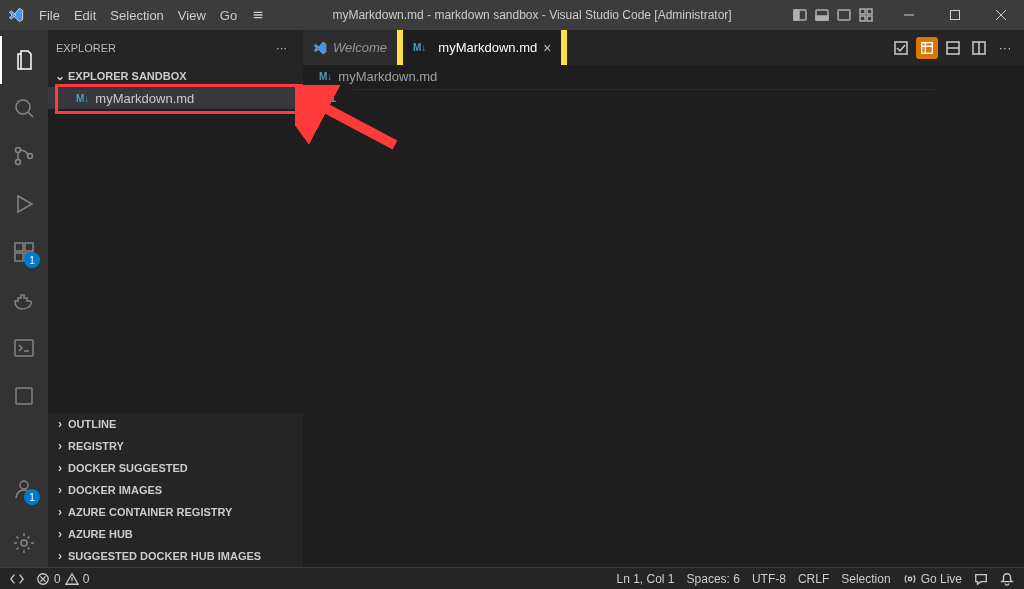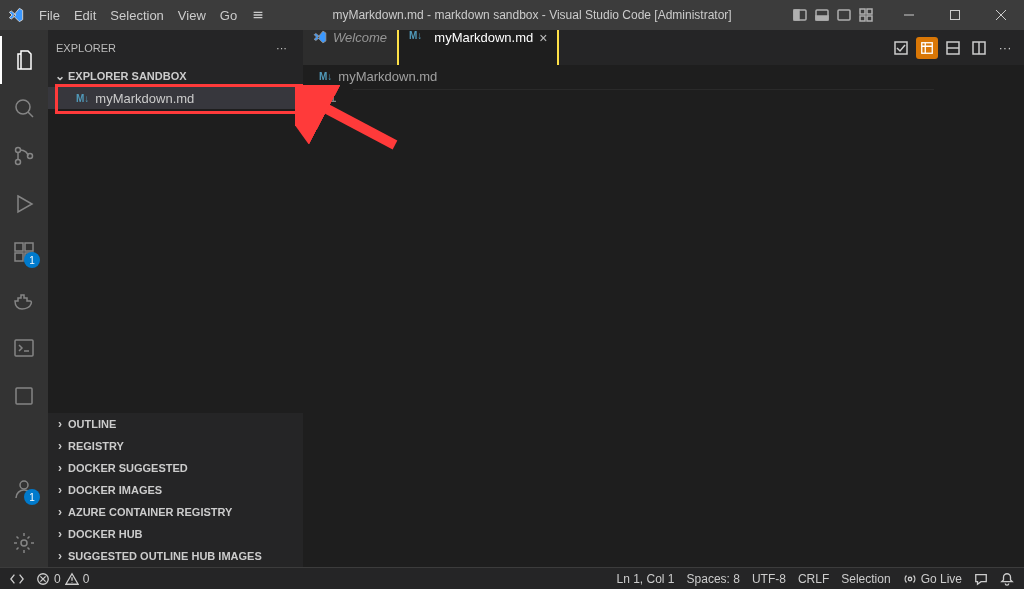--- a/index.html
+++ b/index.html
@@ -167,25 +167,25 @@
       background: #1e1e1e;
     }
     .tabs-bar {
       height: 35px;
       background: #252526;
       display: flex;
       align-items: stretch;
     }
     .tab {
       display: flex;
-      align-items: flex-start;
+      align-items: center;
       padding: 0 10px;
       background: #2d2d2d;
       color: #969696;
-      border-right: 2px solid #fde047;
+      border-right: 6px solid #fde047;
       font-size: 13px;
       cursor: pointer;
       gap: 6px;
       font-style: italic;
     }
     .tab.active {
       background: #1e1e1e;
       color: #ffffff;
       font-style: normal;
     }
@@ -421,25 +421,25 @@
       <div class="section-header" data-name="panel-docker-images">
           <span class="chev" data-name="chevron-right-icon">›</span>
           <span data-name="panel-label">DOCKER IMAGES</span>
         </div>
       <div class="section-header" data-name="panel-azure-registry">
           <span class="chev" data-name="chevron-right-icon">›</span>
           <span data-name="panel-label">AZURE CONTAINER REGISTRY</span>
         </div>
       <div class="section-header" data-name="panel-docker-hub">
           <span class="chev" data-name="chevron-right-icon">›</span>
-          <span data-name="panel-label">DOCKER HUB</span>
+          <span data-name="panel-label">AZURE HUB</span>
         </div>
       <div class="section-header" data-name="panel-suggested-docker-hub">
           <span class="chev" data-name="chevron-right-icon">›</span>
-          <span data-name="panel-label">SUGGESTED OUTLINE HUB IMAGES</span>
+          <span data-name="panel-label">SUGGESTED DOCKER HUB IMAGES</span>
         </div>
     </div>
   </div>
 
   <div class="editor-area" data-name="editor-area">
     <div class="tabs-bar" data-name="tabs-bar">
       <div class="tab" data-name="tab-welcome">
         <span data-name="vscode-tab-icon">
             <svg width="14" height="14" viewBox="0 0 24 24">
               <path fill="#3a98ff" d="M17 2l5 3v14l-5 3-9-9 9-11zM2 8l4 4-4 4 3 2 7-6-7-6-3 2z"></path>
@@ -512,21 +512,21 @@
     <span data-name="warning-icon">
         <svg width="14" height="14" viewBox="0 0 16 16">
           <path d="M8 2l7 12H1z"></path>
           <path d="M8 6v4M8 12v.5"></path>
         </svg>
       </span>
     <span data-name="warning-count">0</span>
   </div>
   <div class="status-right">
     <div class="s-item" data-name="status-ln-col">Ln 1, Col 1</div>
-    <div class="s-item" data-name="status-spaces">Spaces: 8</div>
+    <div class="s-item" data-name="status-spaces">Spaces: 6</div>
     <div class="s-item" data-name="status-encoding">UTF-8</div>
     <div class="s-item" data-name="status-eol">CRLF</div>
     <div class="s-item" data-name="status-language">Selection</div>
     <div class="s-item" data-name="status-golive">
       <span data-name="broadcast-icon">
           <svg width="14" height="14" viewBox="0 0 16 16">
             <circle cx="8" cy="8" r="2"></circle>
             <path d="M4 4a6 6 0 000 8M12 4a6 6 0 010 8"></path>
           </svg>
         </span>

